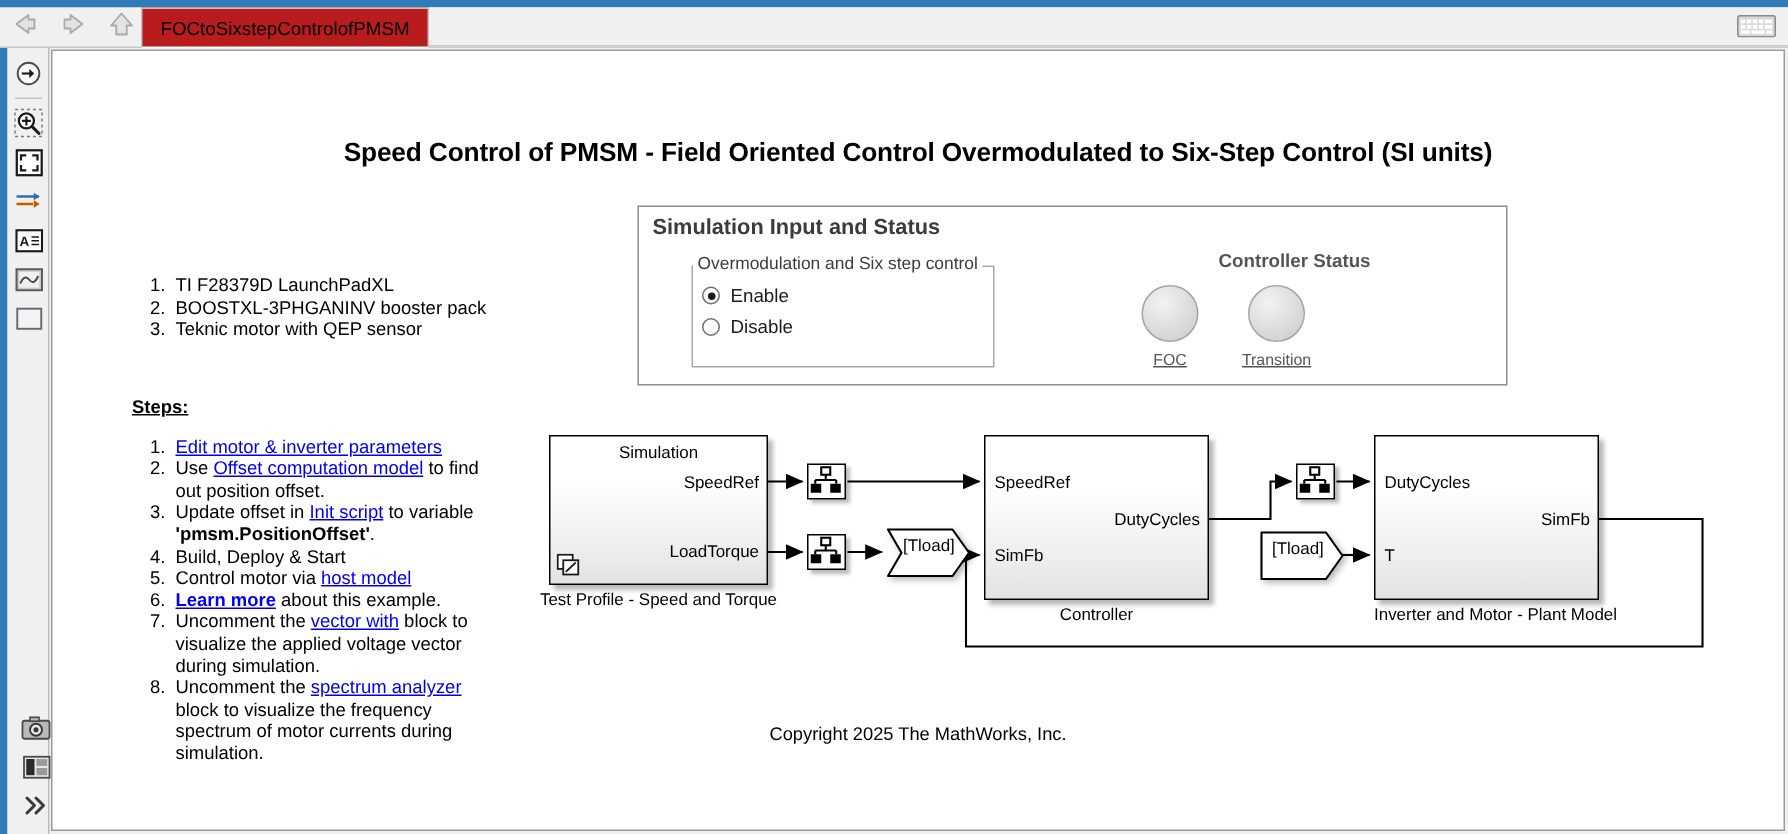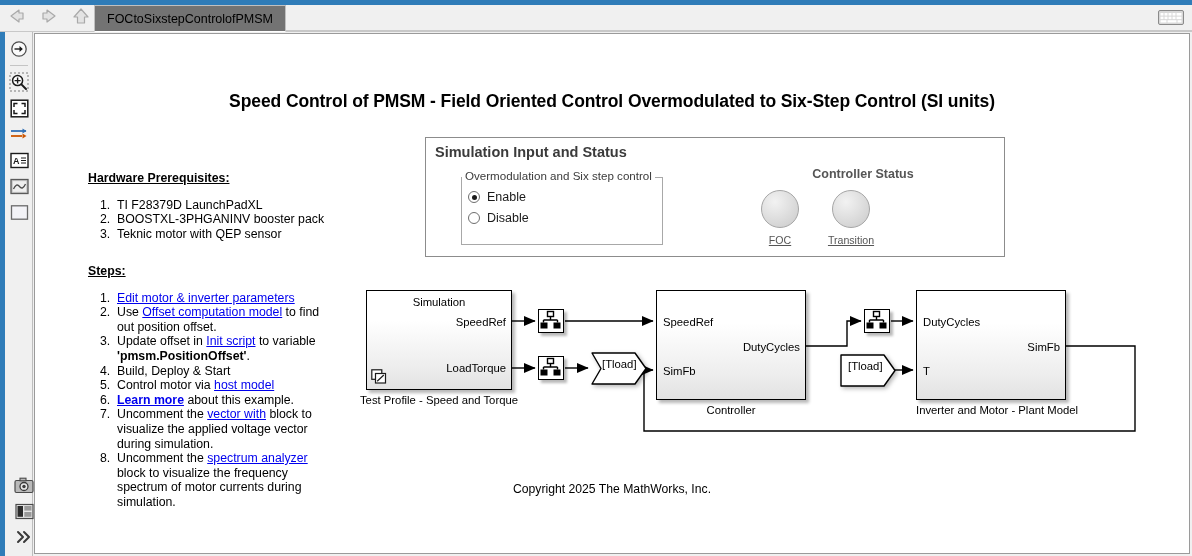--- a/index.html
+++ b/index.html
@@ -29,21 +29,21 @@
   }
   .navbtns {
     position: absolute; left: 6px; top: 6px;
     display: flex; gap: 10px; align-items: center;
   }
   .navbtn { width: 22px; height: 20px; position: relative; cursor: default; }
   .navbtn svg { display: block; }
   .tab {
     position: absolute; left: 94px; top: 5px;
     height: 27px; min-width: 182px;
-    background: #737373;
+    background: #b91c1c;
     border: 1px solid #c0c0c0;
     border-bottom: 1px solid #ffffff;
     display: flex; align-items: center; justify-content: center;
     font-size: 12.5px; color: #000;
     padding: 0 12px;
   }
   .tab-spacer {
     position: absolute; left: 277px; top: 5px;
     width: 915px; height: 26px;
     background: #f0f0f0;
@@ -344,21 +344,20 @@
         </svg>
       </div>
     </div>
   </div>
 
   <div class="canvas">
 
     <div class="title">Speed Control of PMSM - Field Oriented Control Overmodulated to Six-Step Control (SI units)</div>
 
     <div class="textblock" id="prereq">
-      <div class="hdr">Hardware Prerequisites:</div>
       <ul class="ol">
         <li>
           <span class="num">1.</span><span>TI F28379D LaunchPadXL</span>
         </li>
         <li>
           <span class="num">2.</span><span>BOOSTXL-3PHGANINV booster pack</span>
         </li>
         <li>
           <span class="num">3.</span><span>Teknic motor with QEP sensor</span>
         </li>

